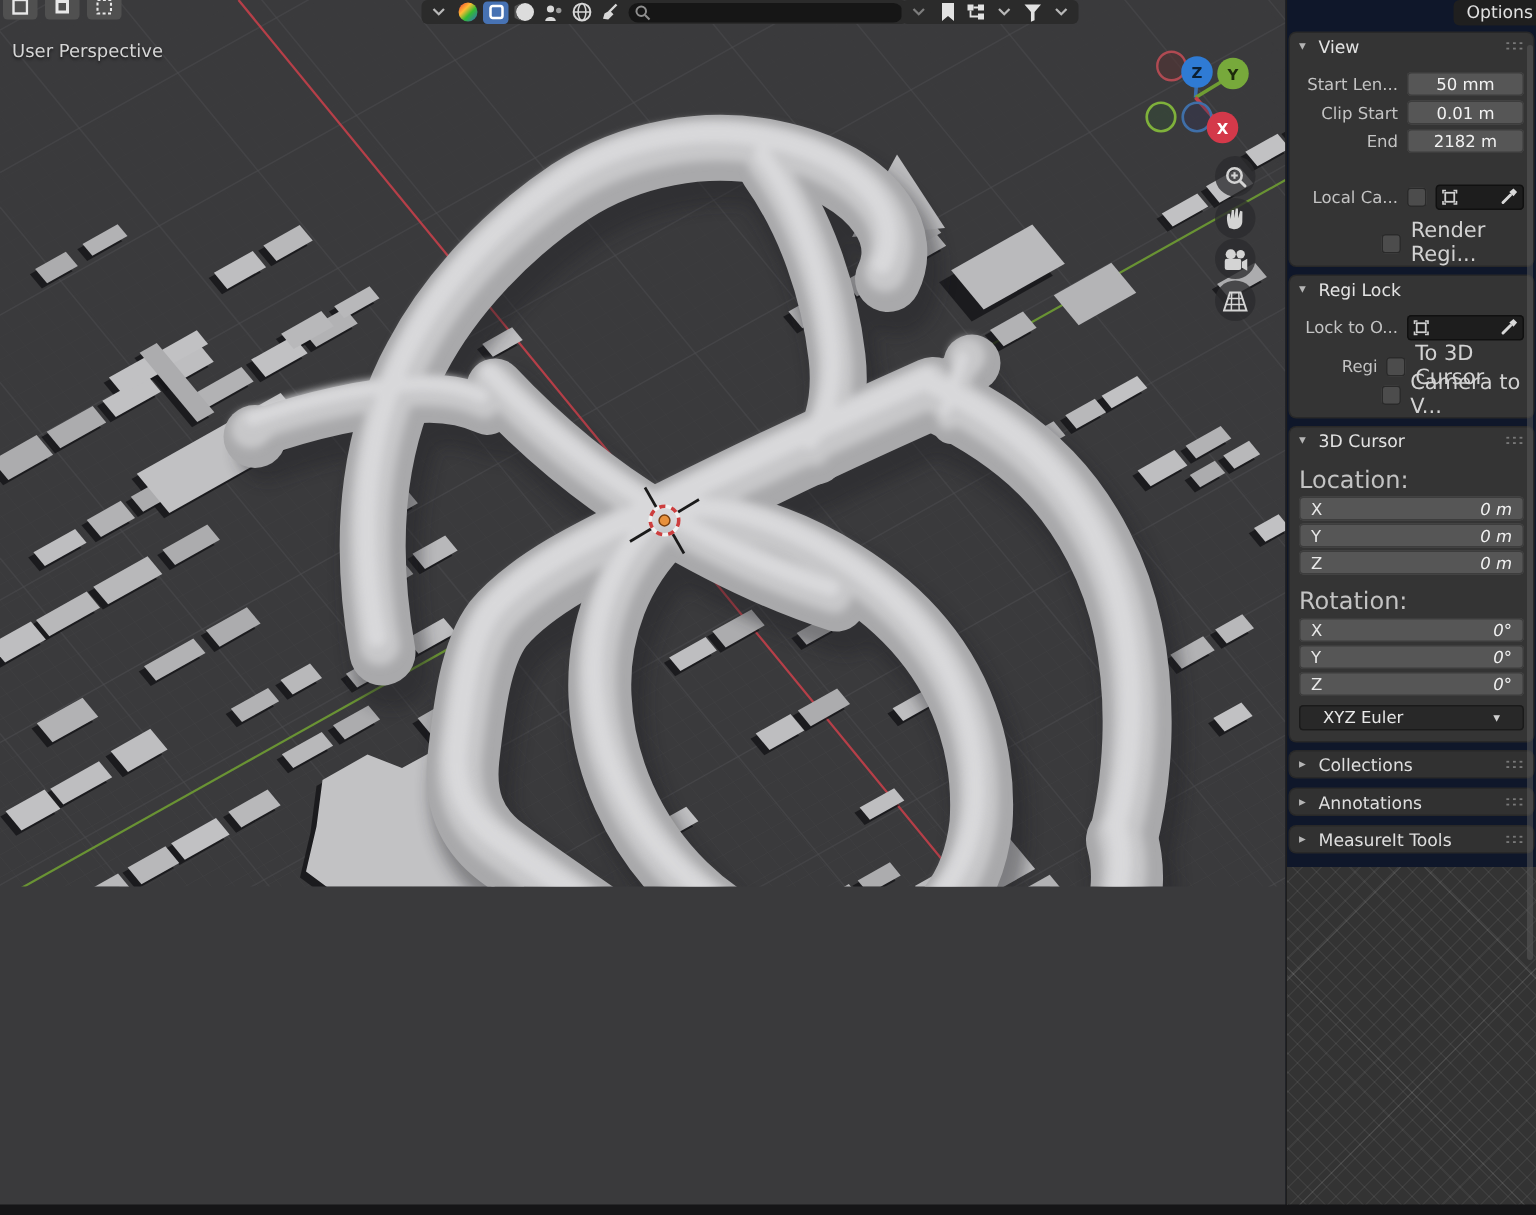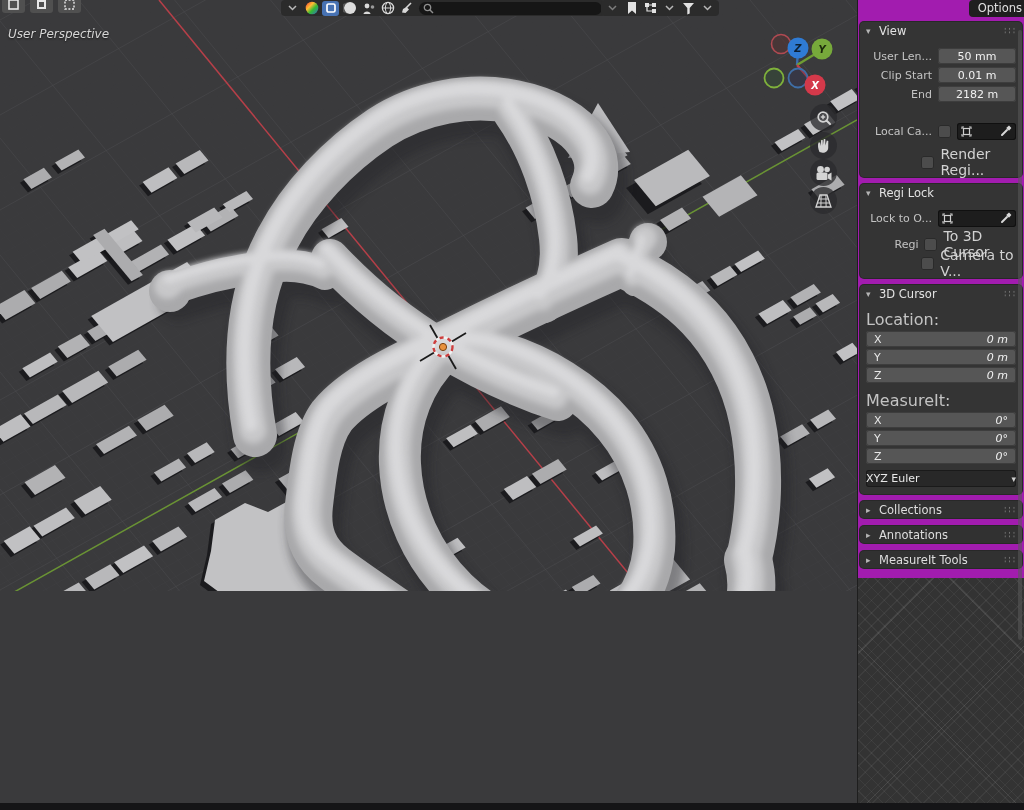--- a/index.html
+++ b/index.html
@@ -1,21 +1,21 @@
 <!DOCTYPE html>
 <html><head>
 <meta charset="utf-8">
 <style>
   * { margin:0; padding:0; box-sizing:border-box; }
   html,body { width:1024px; height:810px; overflow:hidden; background:#1a1a1a;
     font-family:"DejaVu Sans", sans-serif; }
   .root { position:relative; width:1024px; height:810px; background:#3a3a3c; overflow:hidden; }
 
   
-  .viewport { position:absolute; left:0; top:0; width:857px; height:591px; overflow:hidden;font-style:italic; }
+  .viewport { position:absolute; left:0; top:0; width:857px; height:591px; overflow:hidden; }
   #scene { position:absolute; left:0; top:0; }
 
   .vp-overlay-text { position:absolute; left:8px; top:26px; color:#d6d6d6; font-size:12px;
     text-shadow:0 1px 2px rgba(0,0,0,.6); line-height:17px; pointer-events:none; }
   .vp-overlay-text .sub { font-size:11.5px; color:#cfcfcf; }
 
   
   .mode-btns { position:absolute; left:2px; top:-7px; display:flex; gap:5px; }
   .mode-btn { width:23px; height:20px; background:#505050; border-radius:3px;
     display:flex; align-items:flex-end; justify-content:center; padding-bottom:3px; }
@@ -31,21 +31,21 @@
   .options-btn { position:absolute; right:-8px; top:0px; height:17px; background:#1f1f1f;
     border-radius:4px; color:#e0e0e0; font-size:11.5px; padding:1px 10px 0 9px; z-index:30; }
 
   
   .gizmo { position:absolute; left:757px; top:25px; width:82px; height:82px; }
   .navbtn { position:absolute; left:810px; width:27px; height:27px; border-radius:50%;
     background:rgba(44,44,46,.78); display:flex; align-items:center; justify-content:center; }
 
   
   .sidebar { position:absolute; left:857px; top:0; width:167px; height:810px;
-    background:#a21caf; border-left:1px solid #1e1e1e; color:#d0d0d0; }
+    background:#0f172a; border-left:1px solid #1e1e1e; color:#d0d0d0; }
   .panels { position:absolute; left:0; top:22px; width:167px; }
   .panel { background:#343434; border-radius:4px; margin:0 3px 7px 2px; padding-bottom:7px;
     box-shadow:0 0 0 1px #282828; }
   .panel-hdr { height:17px; display:flex; align-items:center; gap:4px; padding:0 6px;
     color:#e3e3e3; font-size:11.5px; }
   .panel-hdr .chev { color:#b5b5b5; font-size:9px; width:9px; }
   .grip { margin-left:auto; width:13px; height:7px;
     background-image:radial-gradient(#8f8f8f 0.8px, transparent 1px);
     background-size:4.4px 3.6px; opacity:.75; }
   .row { display:flex; align-items:center; margin:3px 6px 0 0; height:16px; }
@@ -60,21 +60,21 @@
   .checkbox { width:13px; height:13px; background:#4c4c4c; border-radius:2.5px;
     box-shadow:inset 0 0 0 1px #2a2a2a; margin-right:6px; flex:none; }
   .cb-label { font-size:14px; color:#d2d2d2; }
   .axisrow { display:flex; align-items:center; margin:2px 6px 0 6px; height:16px;
     background:#565656; border-radius:3px; box-shadow:inset 0 0 0 1px #3d3d3d;
     padding:0 8px; font-size:11px; }
   .axisrow .ax { color:#e8e8e8; }
   .axisrow .val { margin-left:auto; color:#f1f1f1;font-style:italic; }
   .sec-label { font-size:16px; color:#c3c3c3; margin:8px 6px 2px 6px; }
   .dropdown { display:flex; align-items:center; margin:6px 6px 0 6px; height:17px;
-    background:#282828; border-radius:3px; padding:0 0; font-size:11px; color:#e8e8e8;
+    background:#282828; border-radius:3px; padding:0 16px; font-size:11px; color:#e8e8e8;
     box-shadow:inset 0 0 0 1px #1a1a1a; }
   .dropdown .dchev { margin-left:auto; color:#cfcfcf; font-size:9px; }
   .collapsed { background:#313131; border-radius:4px; margin:0 3px 8px 2px; height:17px;
     display:flex; align-items:center; gap:5px; padding:0 6px; color:#dedede; font-size:11.5px;
     box-shadow:0 0 0 1px #282828; }
   .collapsed .chev { color:#b5b5b5; font-size:9px; width:8px; }
   .xhatch { position:absolute; left:0; top:578px; width:167px; height:226px; background-color:#333333;
     background-image:
       repeating-linear-gradient(45deg, rgba(255,255,255,0.05) 0 1px, transparent 1px 9px),
       repeating-linear-gradient(-45deg, rgba(255,255,255,0.05) 0 1px, transparent 1px 9px),
@@ -817,21 +817,21 @@
     <div class="panels">
 
       <div class="panel">
         <div class="panel-hdr">
           <span class="chev">▾</span>
           <span>View</span>
           <span class="grip"></span>
         </div>
         <div style="height:6px;"></div>
         <div class="row">
-          <span class="lbl">User Len...</span>
+          <span class="lbl">Start Len...</span>
           <span class="field">50 mm</span>
         </div>
         <div class="row">
           <span class="lbl">Clip Start</span>
           <span class="field">0.01 m</span>
         </div>
         <div class="row">
           <span class="lbl">End</span>
           <span class="field">2182 m</span>
         </div>
@@ -904,21 +904,21 @@
           <span class="val">0 m</span>
           </div>
         <div class="axisrow">
           <span class="ax">Y</span>
           <span class="val">0 m</span>
           </div>
         <div class="axisrow">
           <span class="ax">Z</span>
           <span class="val">0 m</span>
           </div>
-        <div class="sec-label">MeasureIt:</div>
+        <div class="sec-label">Rotation:</div>
         <div class="axisrow">
           <span class="ax">X</span>
           <span class="val">0°</span>
           </div>
         <div class="axisrow">
           <span class="ax">Y</span>
           <span class="val">0°</span>
           </div>
         <div class="axisrow">
           <span class="ax">Z</span>

